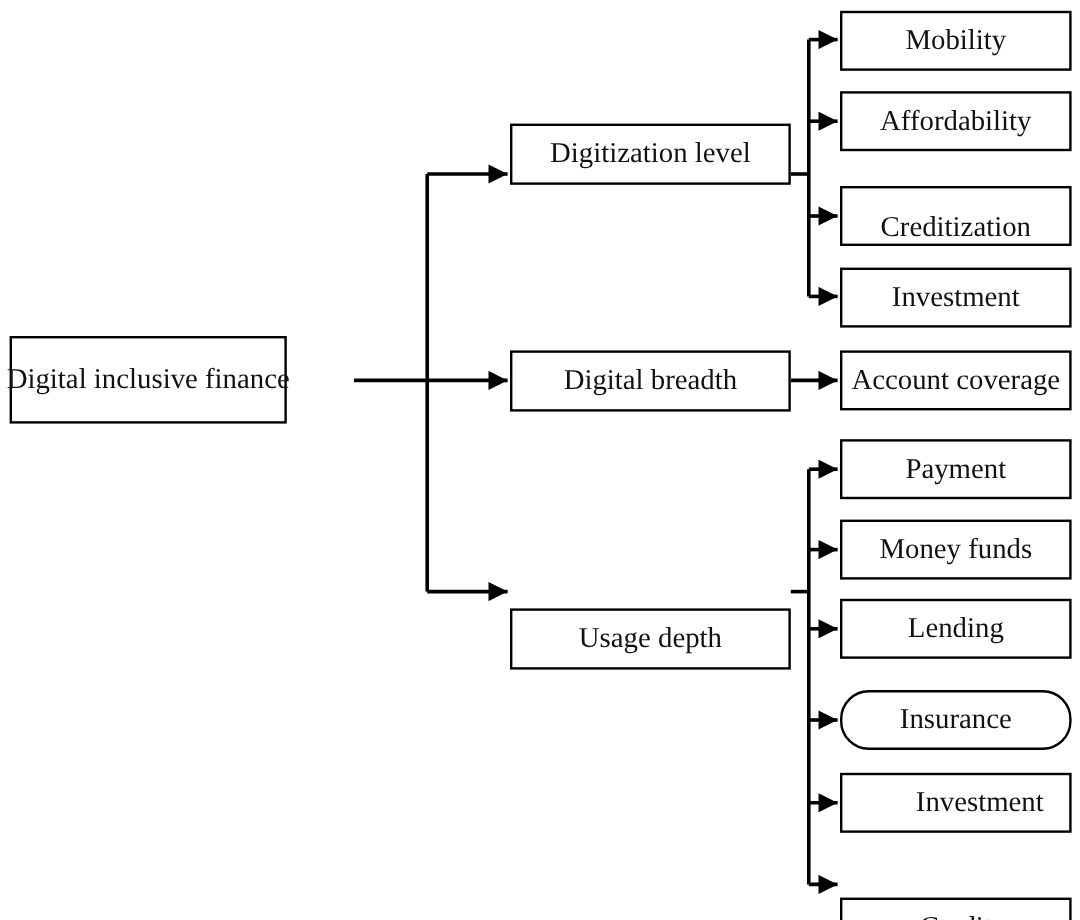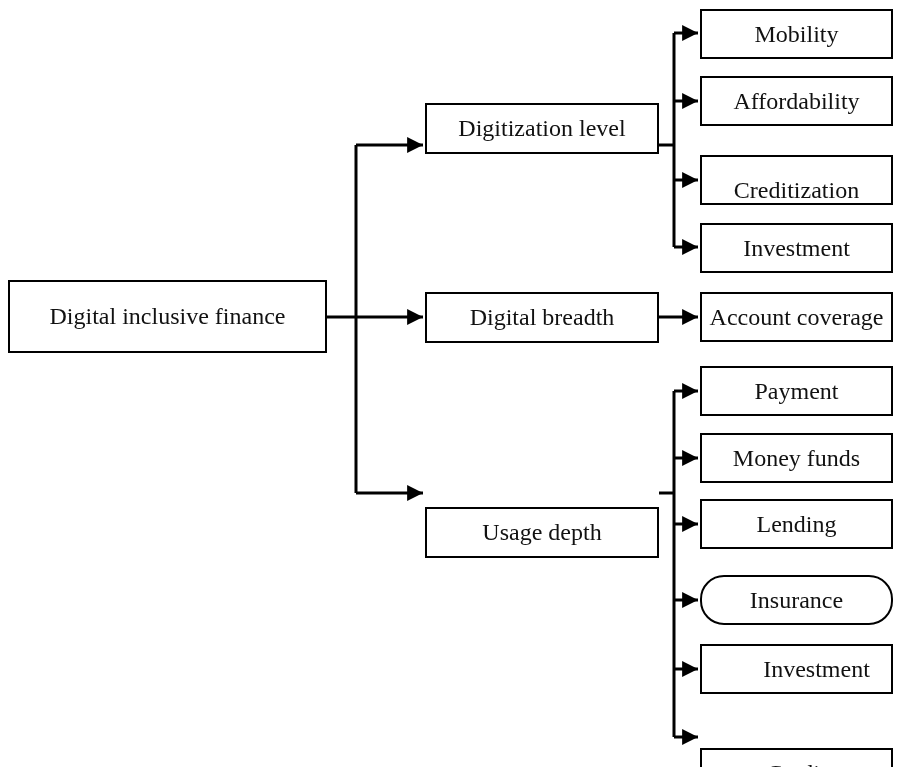--- a/index.html
+++ b/index.html
@@ -30,21 +30,21 @@
     display: flex;
     align-items: center;
     justify-content: center;
     text-align: center;
     font-size: 24px;
     line-height: 1.1;
     color: #111111;
     white-space: nowrap;
   }
   
-  .node.root       { left: 8px;   top: 280px; width: 319px; height: 73px; align-items: center; }
+  .node.root       { left: 8px;   top: 280px; width: 231px; height: 73px; align-items: center; }
   
   .node.mid        { left: 425px; width: 234px; height: 51px; }
   .node.mid-0      { top: 103px; }
   .node.mid-1      { top: 292px; }
   .node.mid-2      { top: 468px; margin-top: 39px; }
   
   .node.leaf       { left: 700px; width: 193px; height: 50px; }
   .node.leaf-0  { top: 9px; }
   .node.leaf-1  { top: 76px; }
   .node.leaf-2  { top: 155px; align-items: flex-end; }

